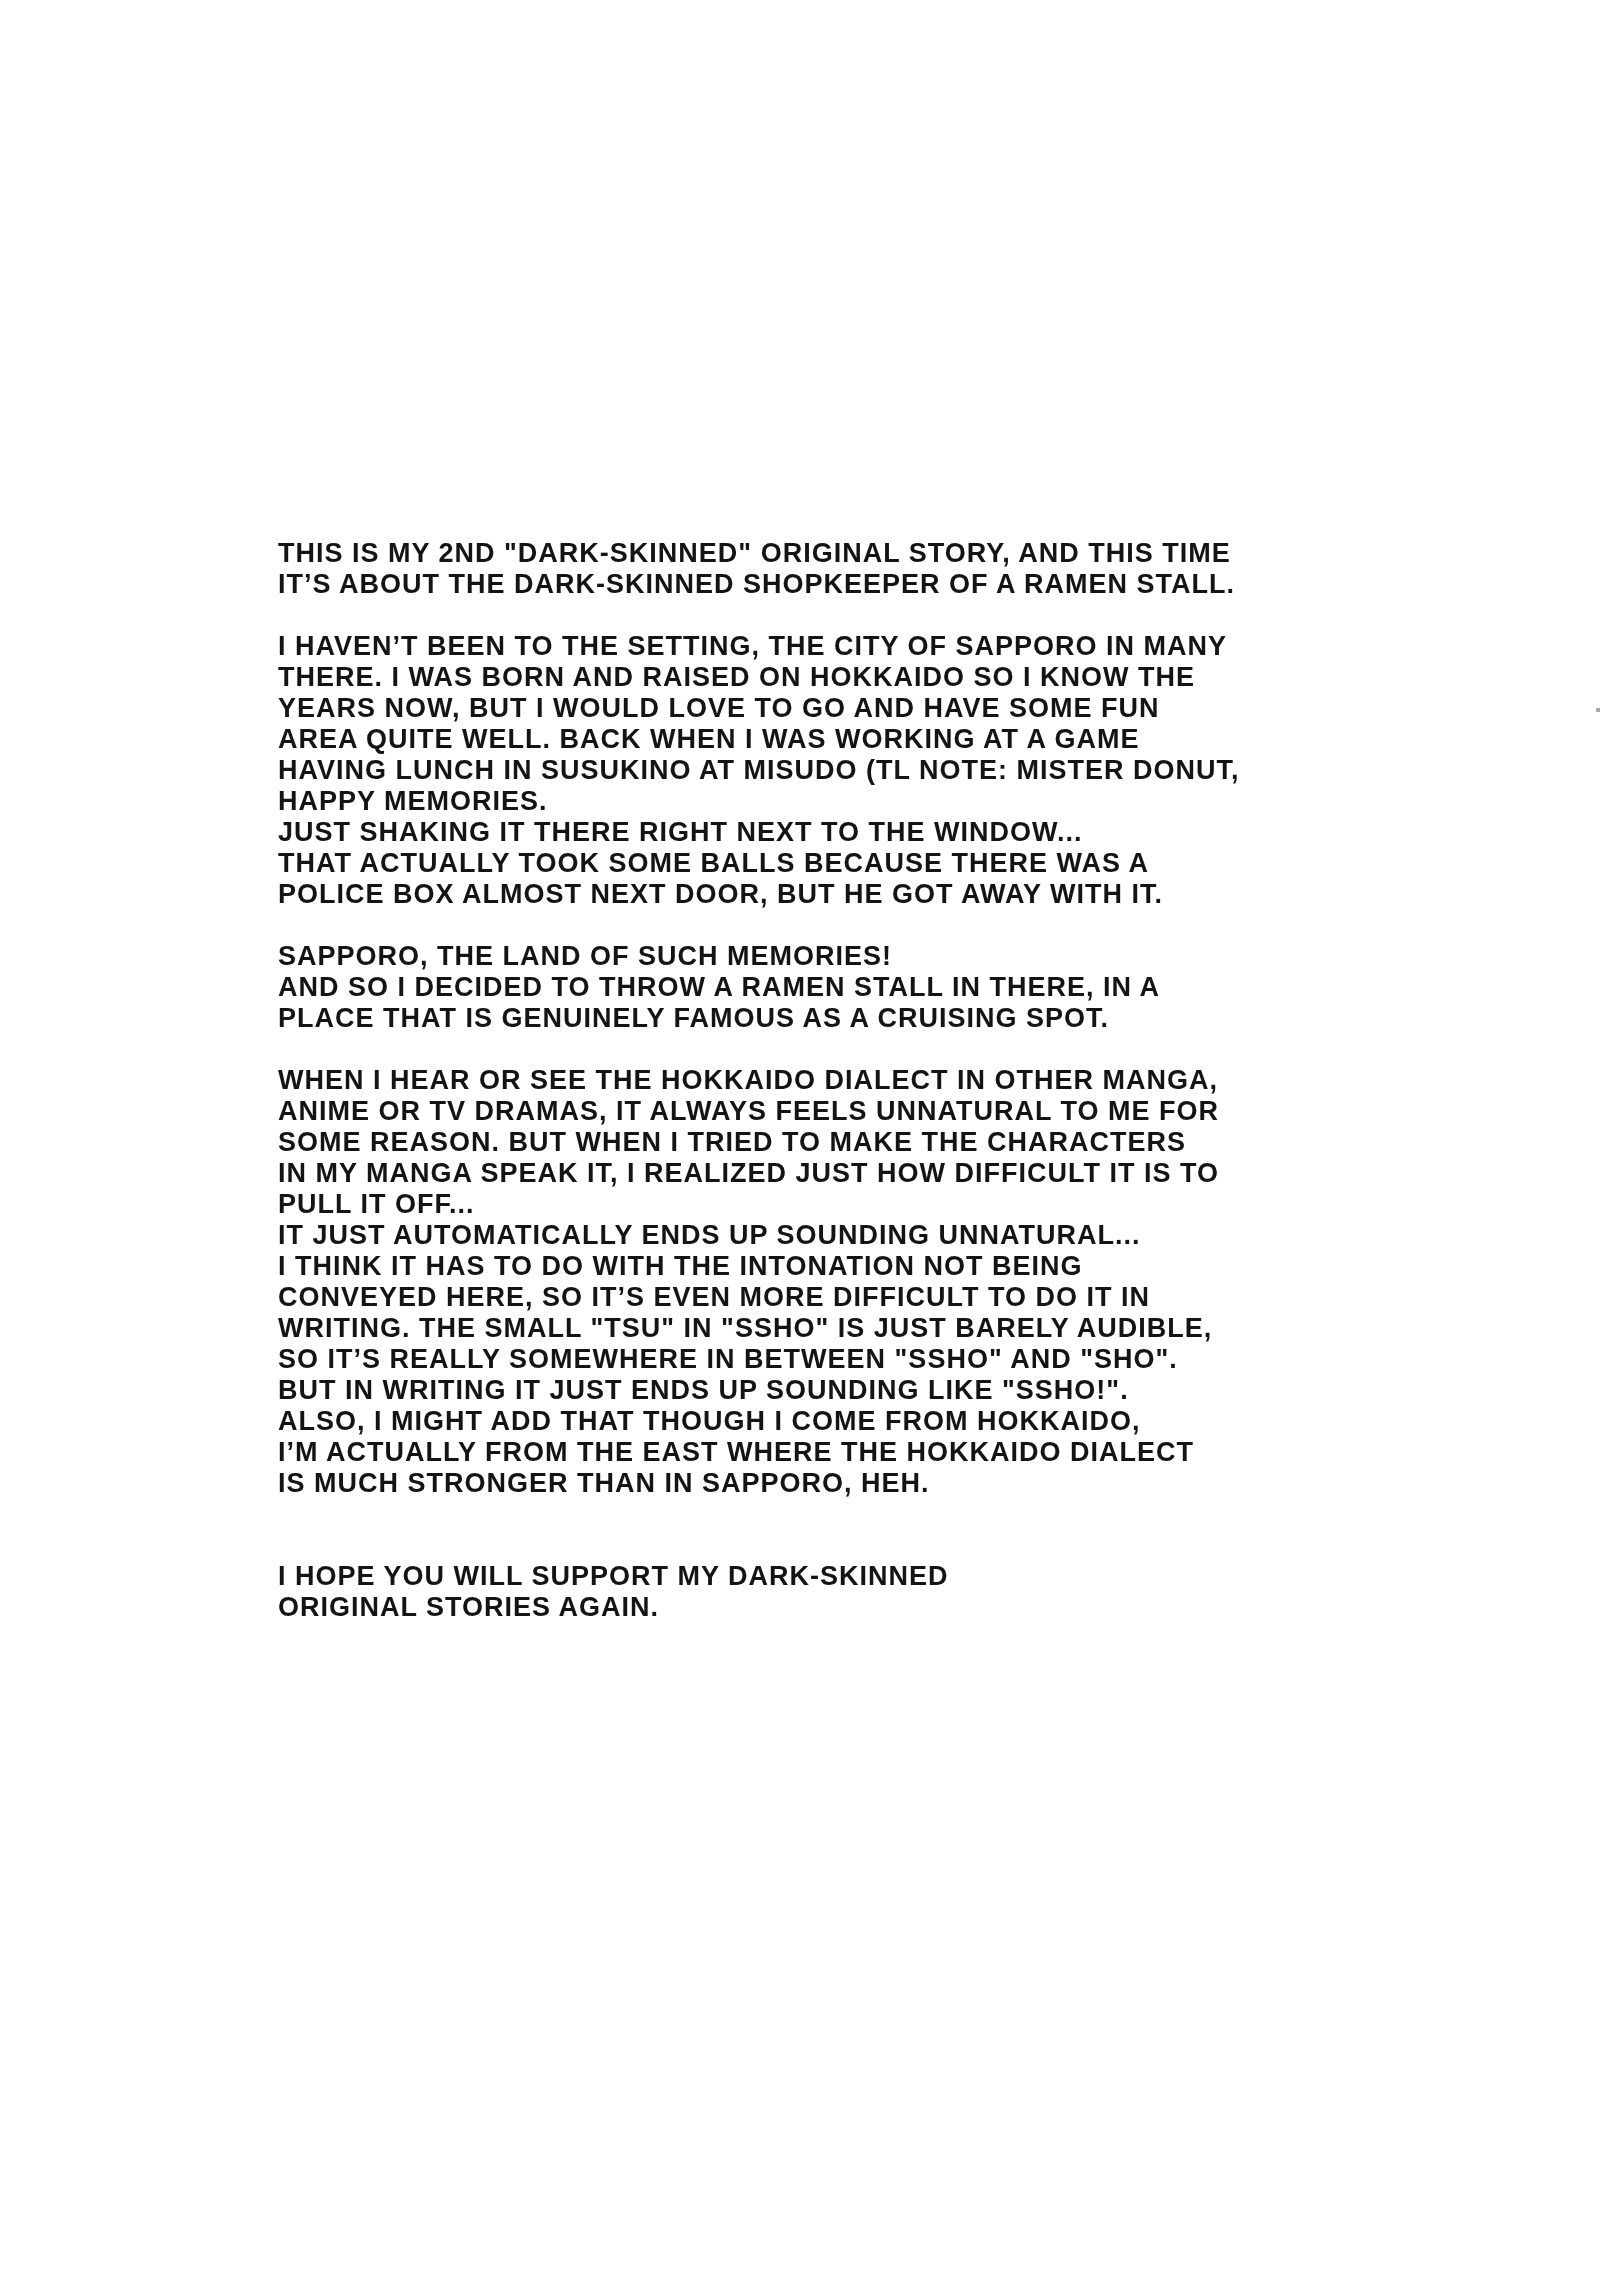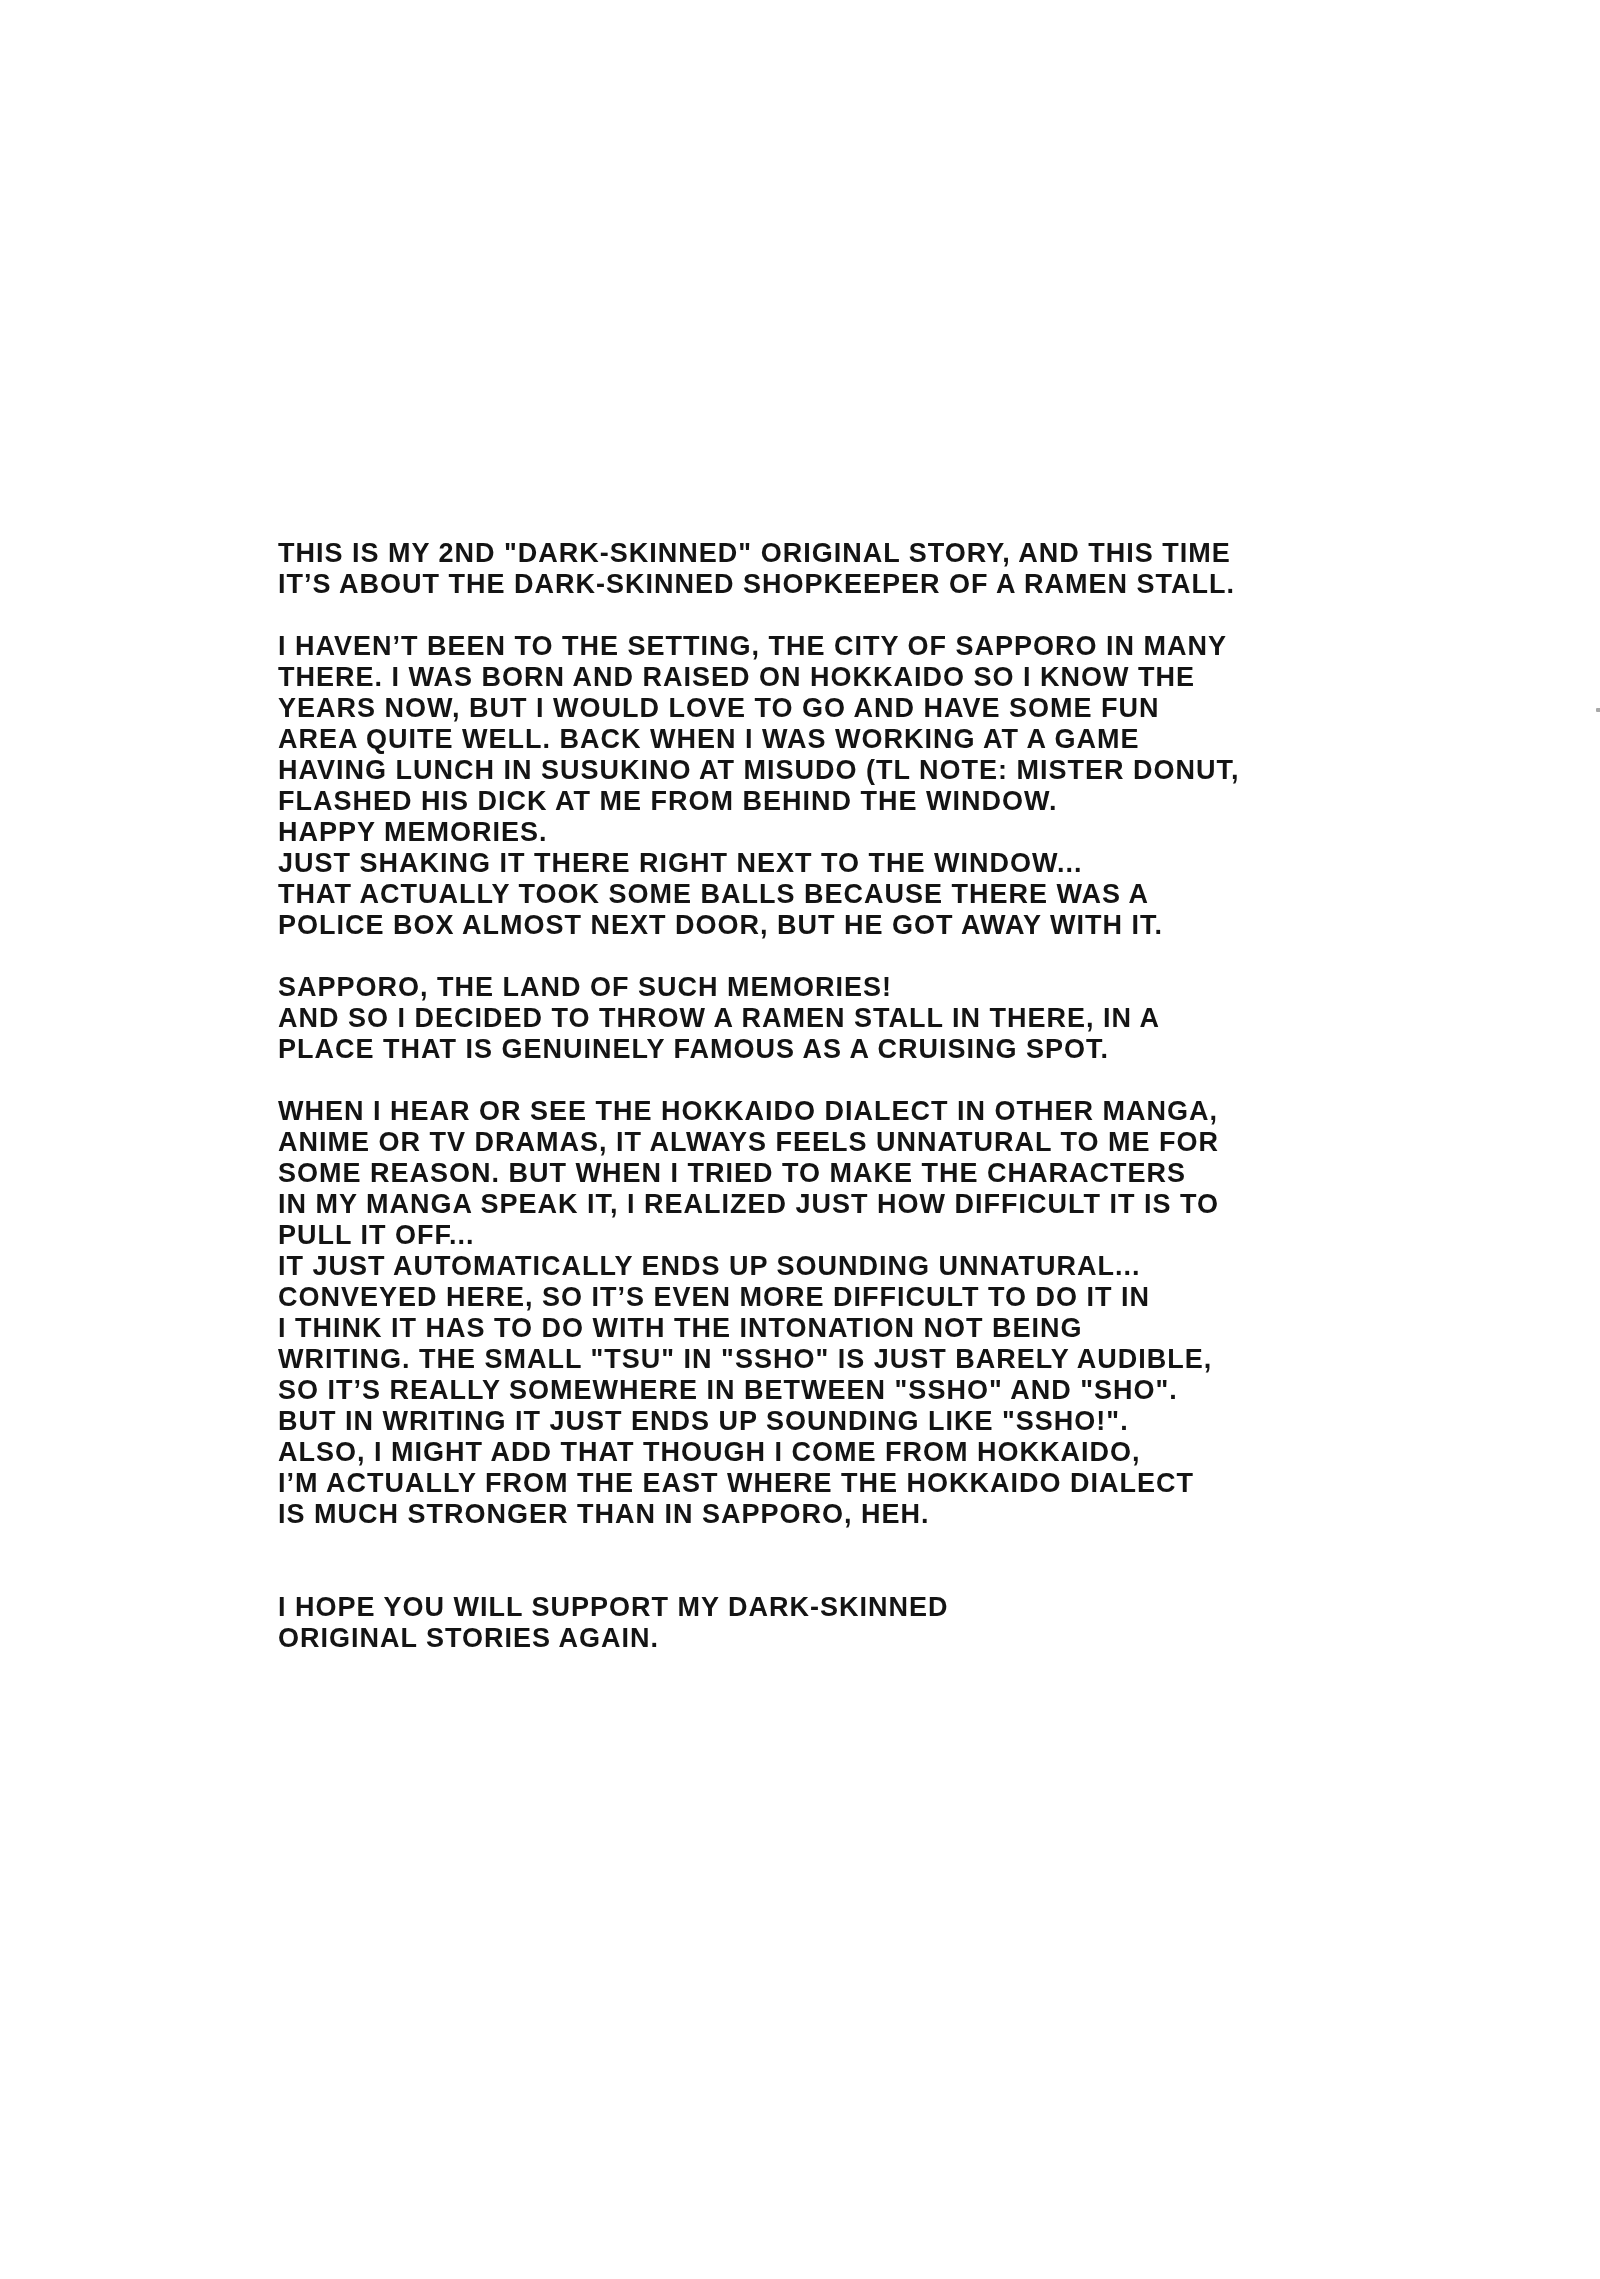--- a/index.html
+++ b/index.html
@@ -54,40 +54,39 @@
       <div class="para">
         <div class="line">THIS IS MY 2ND "DARK-SKINNED" ORIGINAL STORY, AND THIS TIME</div>
         <div class="line">IT’S ABOUT THE DARK-SKINNED SHOPKEEPER OF A RAMEN STALL.</div>
       </div>
       <div class="para">
         <div class="line">I HAVEN’T BEEN TO THE SETTING, THE CITY OF SAPPORO IN MANY</div>
         <div class="line">THERE. I WAS BORN AND RAISED ON HOKKAIDO SO I KNOW THE</div>
         <div class="line">YEARS NOW, BUT I WOULD LOVE TO GO AND HAVE SOME FUN</div>
         <div class="line">AREA QUITE WELL. BACK WHEN I WAS WORKING AT A GAME</div>
         <div class="line">HAVING LUNCH IN SUSUKINO AT MISUDO (TL NOTE: MISTER DONUT,</div>
-        <div class="line">FLASHED HIS DICK AT ME FROM BEHIND THE WINDOW.</div>
         <div class="line">HAPPY MEMORIES.</div>
         <div class="line">JUST SHAKING IT THERE RIGHT NEXT TO THE WINDOW...</div>
         <div class="line">THAT ACTUALLY TOOK SOME BALLS BECAUSE THERE WAS A</div>
         <div class="line">POLICE BOX ALMOST NEXT DOOR, BUT HE GOT AWAY WITH IT.</div>
       </div>
       <div class="para">
         <div class="line">SAPPORO, THE LAND OF SUCH MEMORIES!</div>
         <div class="line">AND SO I DECIDED TO THROW A RAMEN STALL IN THERE, IN A</div>
         <div class="line">PLACE THAT IS GENUINELY FAMOUS AS A CRUISING SPOT.</div>
       </div>
       <div class="para">
         <div class="line">WHEN I HEAR OR SEE THE HOKKAIDO DIALECT IN OTHER MANGA,</div>
         <div class="line">ANIME OR TV DRAMAS, IT ALWAYS FEELS UNNATURAL TO ME FOR</div>
         <div class="line">SOME REASON. BUT WHEN I TRIED TO MAKE THE CHARACTERS</div>
         <div class="line">IN MY MANGA SPEAK IT, I REALIZED JUST HOW DIFFICULT IT IS TO</div>
         <div class="line">PULL IT OFF...</div>
         <div class="line">IT JUST AUTOMATICALLY ENDS UP SOUNDING UNNATURAL...</div>
+        <div class="line">I THINK IT HAS TO DO WITH THE INTONATION NOT BEING</div>
         <div class="line">CONVEYED HERE, SO IT’S EVEN MORE DIFFICULT TO DO IT IN</div>
-        <div class="line">I THINK IT HAS TO DO WITH THE INTONATION NOT BEING</div>
         <div class="line">WRITING. THE SMALL "TSU" IN "SSHO" IS JUST BARELY AUDIBLE,</div>
         <div class="line">SO IT’S REALLY SOMEWHERE IN BETWEEN "SSHO" AND "SHO".</div>
         <div class="line">BUT IN WRITING IT JUST ENDS UP SOUNDING LIKE "SSHO!".</div>
         <div class="line">ALSO, I MIGHT ADD THAT THOUGH I COME FROM HOKKAIDO,</div>
         <div class="line">I’M ACTUALLY FROM THE EAST WHERE THE HOKKAIDO DIALECT</div>
         <div class="line">IS MUCH STRONGER THAN IN SAPPORO, HEH.</div>
       </div>
       <div class="para">
         <div class="line">I HOPE YOU WILL SUPPORT MY DARK-SKINNED</div>
         <div class="line">ORIGINAL STORIES AGAIN.</div>

